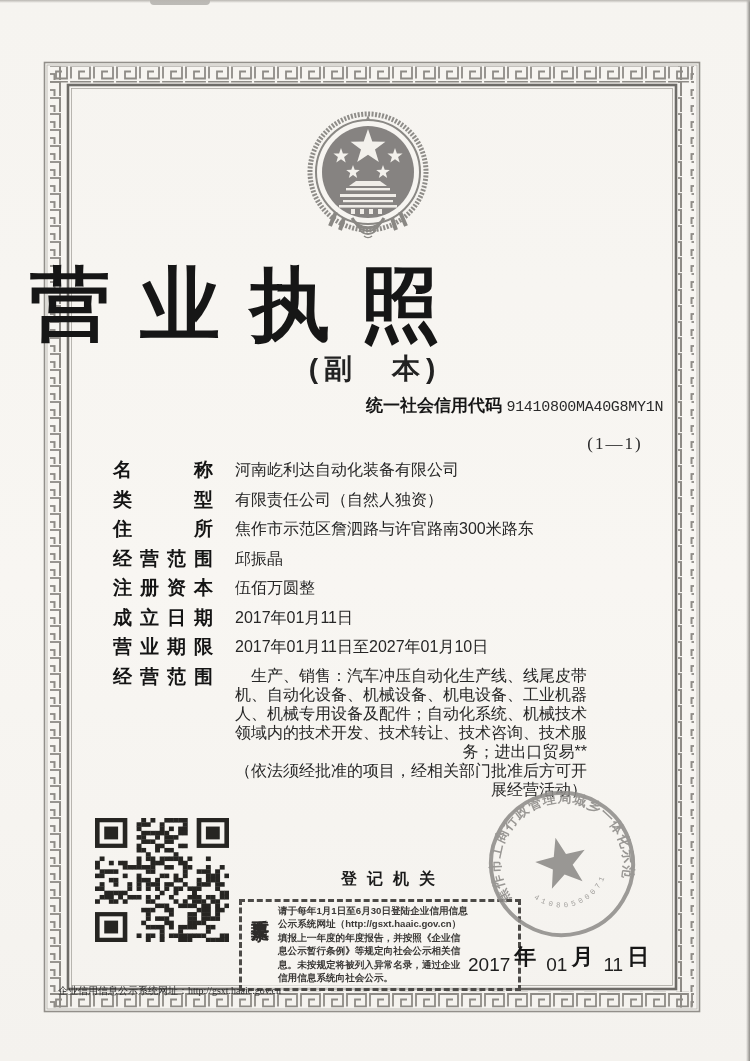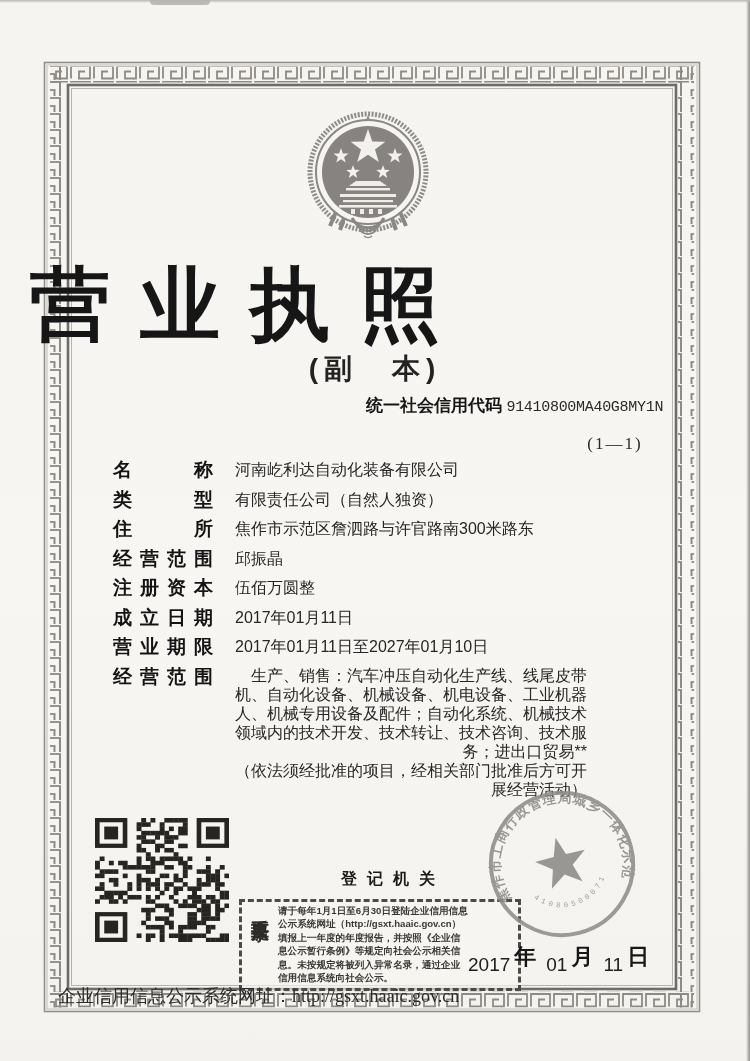--- a/index.html
+++ b/index.html
@@ -42,21 +42,21 @@
   .notice-label{writing-mode:vertical-rl;text-orientation:upright;
         font-size:18px;font-weight:900;color:#2e2c2a;letter-spacing:2px;
         margin:1px 6px 0 2px;}
   .notice-lines{font-size:9.6px;line-height:13.4px;font-weight:700;color:#3a3836;
         white-space:pre-line;letter-spacing:0;}
   .reg-date{position:absolute;left:468px;top:942px;white-space:nowrap;}
   .reg-date .num{font-size:19px;font-family:Liberation Sans, sans-serif;
         color:#202020;position:relative;top:7px;}
   .reg-date .unit{font-size:22px;font-weight:800;color:#161616;margin:0 10px 0 4px;}
   .seal{position:absolute;left:486px;top:788px;opacity:.88;}
-  .footer-left{position:absolute;left:58px;top:984px;font-size:18px;color:#2b2b2b;}
+  .footer-left{position:absolute;left:58px;top:984px;font-size:10px;color:#2b2b2b;}
   .footer-left .url{font-family:"Liberation Serif","DejaVu Serif",serif;}
   .footer-right{position:absolute;right:58px;top:1020px;font-size:13.5px;
         font-weight:800;color:#1d1d1d;letter-spacing:0.5px;}
   .smudge-top{position:absolute;left:150px;top:0;width:60px;height:5px;
         background:rgba(130,128,124,.5);border-radius:0 0 4px 4px;}
 </style>
 </head>
 <body>
 
 <div class="scan">

